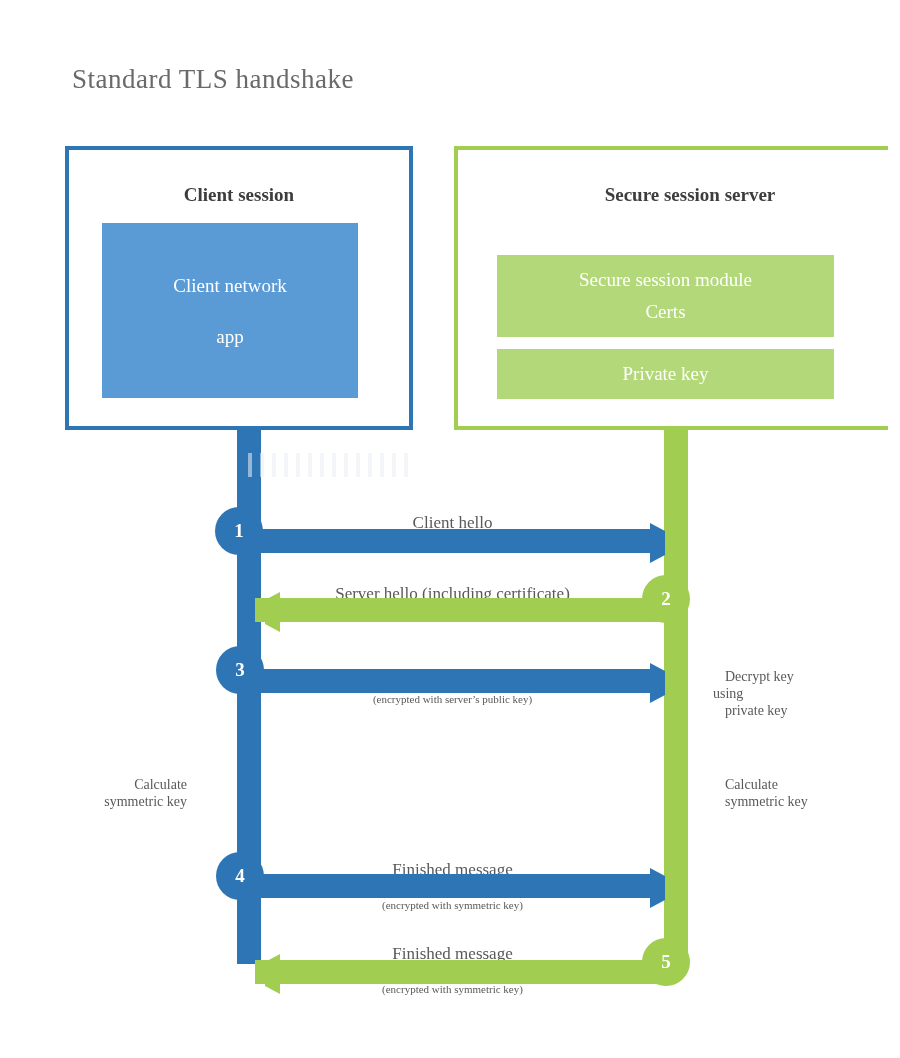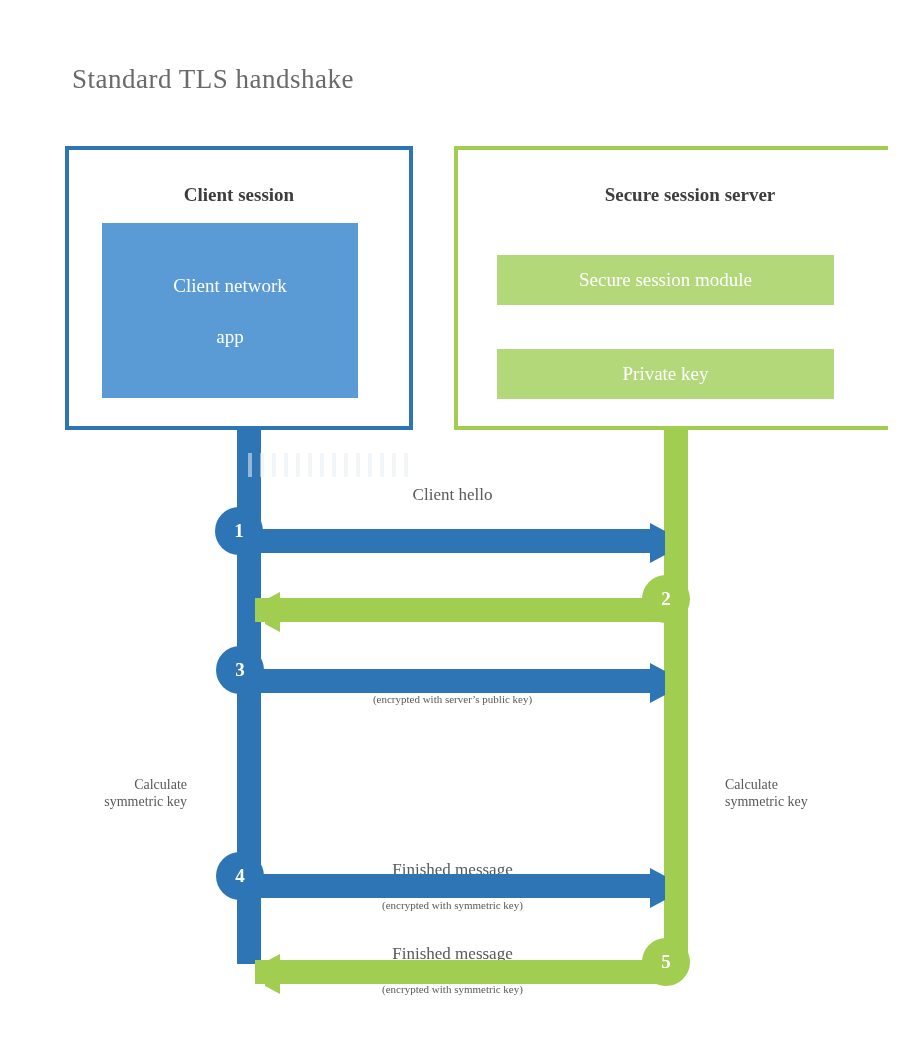--- a/index.html
+++ b/index.html
@@ -67,41 +67,47 @@
     <div class="actor-heading">Client session</div>
     <div class="client-app">
       <span>Client network</span>
       <span>app</span>
     </div>
   </div>
 
   <div class="actor-box server-box">
     <div class="actor-heading">Secure session server</div>
     <div class="server-bar bar-0">Secure session module</div>
+    <div class="server-bar bar-1">Certs</div>
     <div class="server-bar bar-2">Private key</div>
   </div>
 
   <div class="lifeline lifeline-client"></div>
   <div class="lifeline lifeline-server"></div>
   <div class="faint-dashes"></div>
 
-  <div class="msg-label" style="top:449px">Client hello</div>
+  <div class="msg-label" style="top:477px">Client hello</div>
   <div class="msg-line line-blue" style="left:215px;top:505px;width:412px"></div>
   <div class="head head-right" style="left:626px;top:499px"></div>
   <div class="step-circle circle-blue" style="left:191px;top:483px">1</div>
 
+  <div class="msg-label" style="top:548px">Server hello (including certificate)</div>
   <div class="head head-left" style="left:217px;top:568px"></div>
   <div class="msg-line line-green" style="left:231px;top:574px;width:411px"></div>
   <div class="step-circle circle-green" style="left:618px;top:551px">2</div>
 
   <div class="msg-line line-blue" style="left:215px;top:645px;width:412px"></div>
   <div class="head head-right" style="left:626px;top:639px"></div>
   <div class="msg-sublabel" style="top:657px">(encrypted with server’s public key)</div>
   <div class="step-circle circle-blue" style="left:192px;top:622px">3</div>
 
+  <div class="side-note" style="left:677px;top:632px;width:150px">
+    <span>Decrypt key using</span><br>
+    <span>private key</span>
+  </div>
   <div class="side-note" style="left:47px;top:740px;width:140px;text-align:right">
     <span>Calculate</span><br>
     <span>symmetric key</span>
   </div>
   <div class="side-note" style="left:677px;top:740px;width:140px">
     <span>Calculate</span><br>
     <span>symmetric key</span>
   </div>
 
   <div class="msg-label" style="top:824px">Finished message</div>

